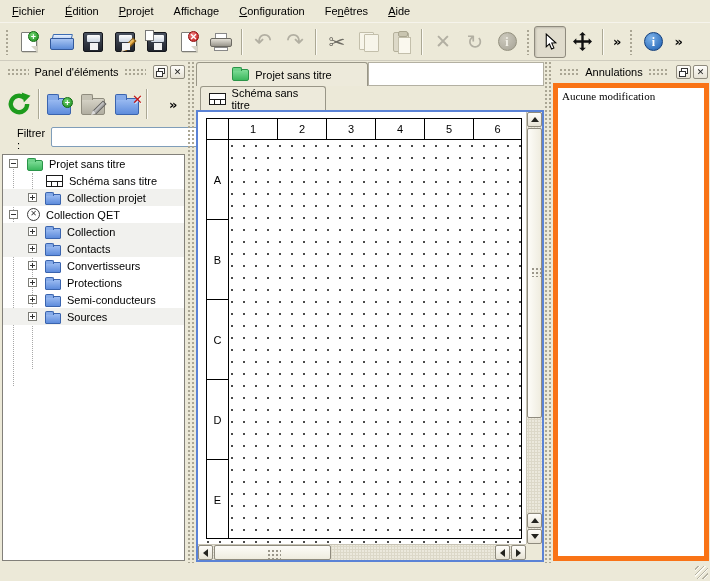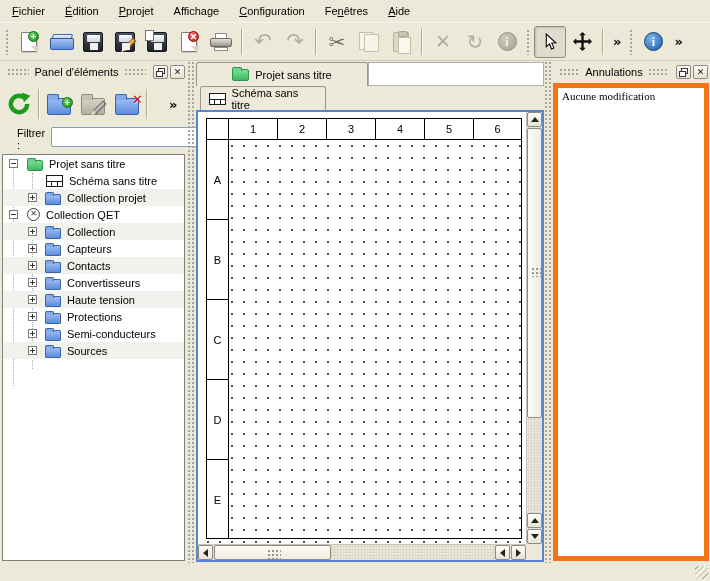--- a/index.html
+++ b/index.html
@@ -324,39 +324,29 @@
       <div class="trow root">
           <span class="exp minus"></span>
           <span class="ticon qeticon">✕</span>
           <span class="tlabel">Collection QET</span>
         </div>
       <div class="trow child alt">
           <span class="exp plus"></span>
           <span class="ticon sfolder"></span>
           <span class="tlabel">Collection</span>
         </div>
+      <div class="trow child alt">
+          <span class="exp plus"></span>
+          <span class="ticon sfolder"></span>
+          <span class="tlabel">Contacts</span>
+        </div>
       <div class="trow child">
           <span class="exp plus"></span>
           <span class="ticon sfolder"></span>
-          <span class="tlabel">Capteurs</span>
-        </div>
-      <div class="trow child alt">
-          <span class="exp plus"></span>
-          <span class="ticon sfolder"></span>
-          <span class="tlabel">Contacts</span>
-        </div>
-      <div class="trow child">
-          <span class="exp plus"></span>
-          <span class="ticon sfolder"></span>
           <span class="tlabel">Convertisseurs</span>
-        </div>
-      <div class="trow child alt">
-          <span class="exp plus"></span>
-          <span class="ticon sfolder"></span>
-          <span class="tlabel">Haute tension</span>
         </div>
       <div class="trow child">
           <span class="exp plus"></span>
           <span class="ticon sfolder"></span>
           <span class="tlabel">Protections</span>
         </div>
       <div class="trow child">
           <span class="exp plus"></span>
           <span class="ticon sfolder"></span>
           <span class="tlabel">Semi-conducteurs</span>

